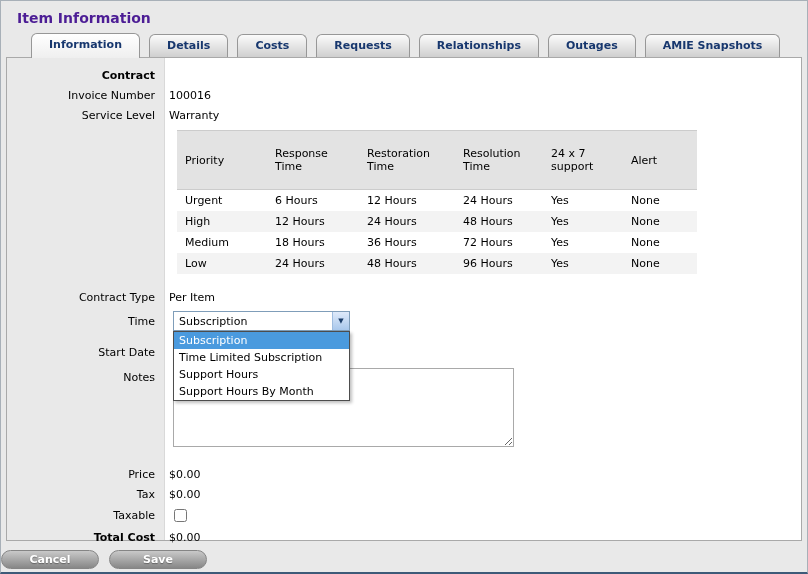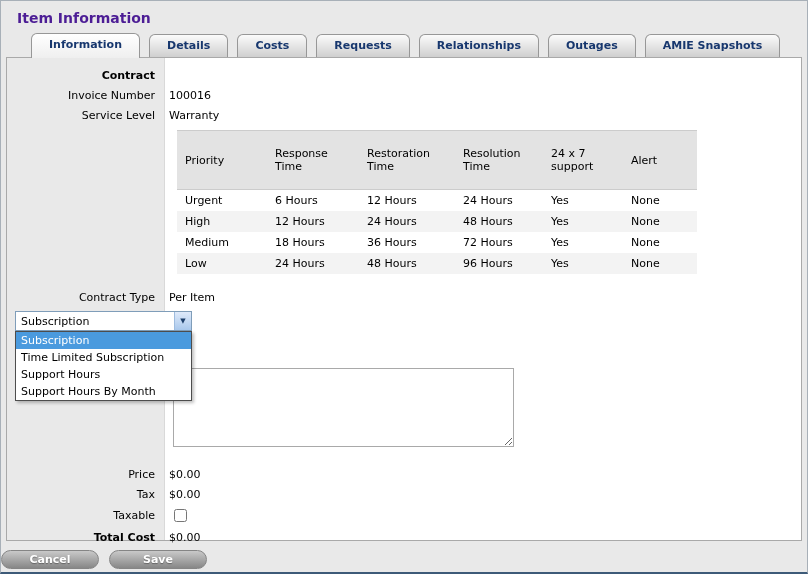--- a/index.html
+++ b/index.html
@@ -255,20 +255,21 @@
         </tr>
       </tbody>
     </table>
 
     <div class="row">
       <div class="label">Contract Type</div>
       <div class="value">Per Item</div>
     </div>
 
     <div class="row time-row">
+      <div class="label">Time</div>
       <div class="select-wrap">
         <div class="select">
           <div class="select-text">Subscription</div>
           <div class="select-arrow">▼</div>
         </div>
         <div class="dropdown">
           <div class="option selected">Subscription</div>
           <div class="option">Time Limited Subscription</div>
           <div class="option">Support Hours</div>
           <div class="option">Support Hours By Month</div>

